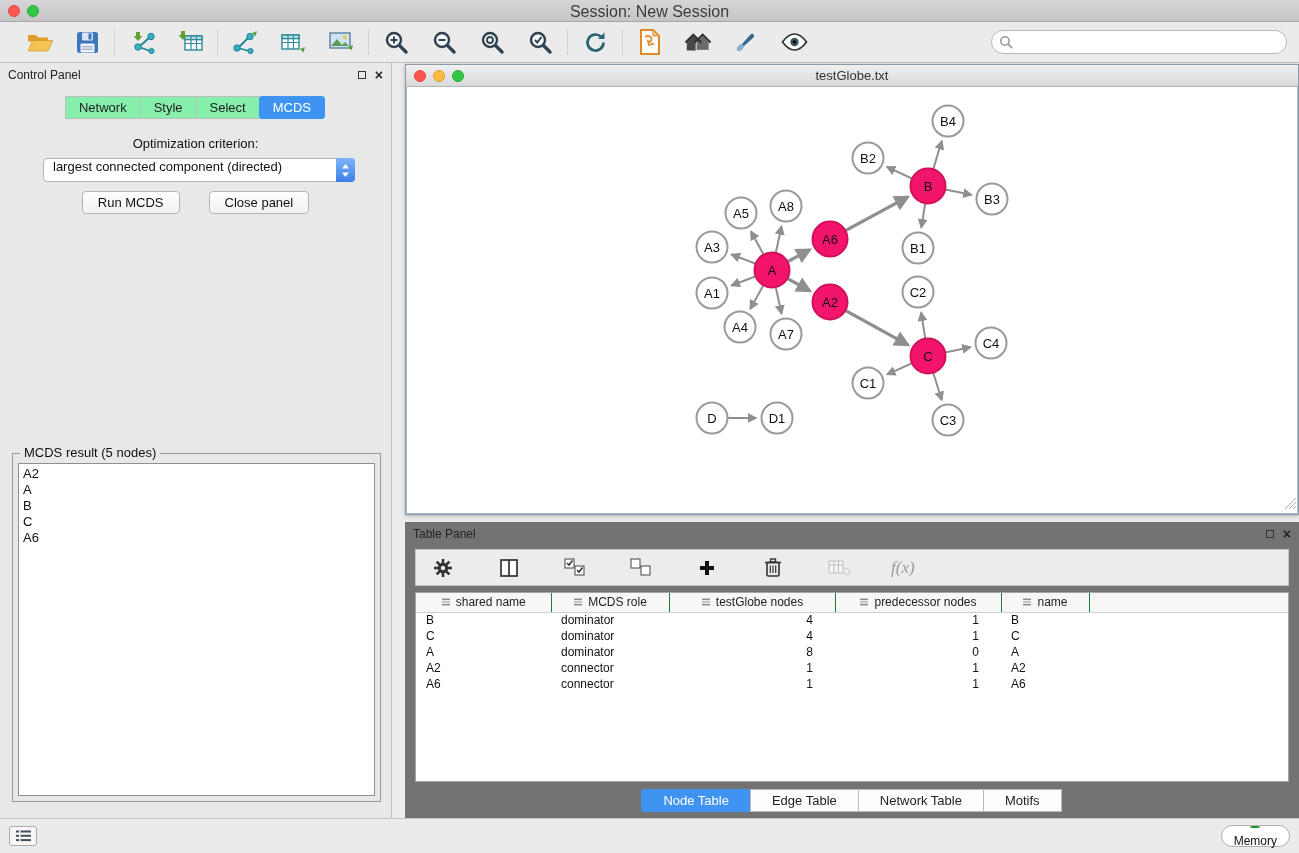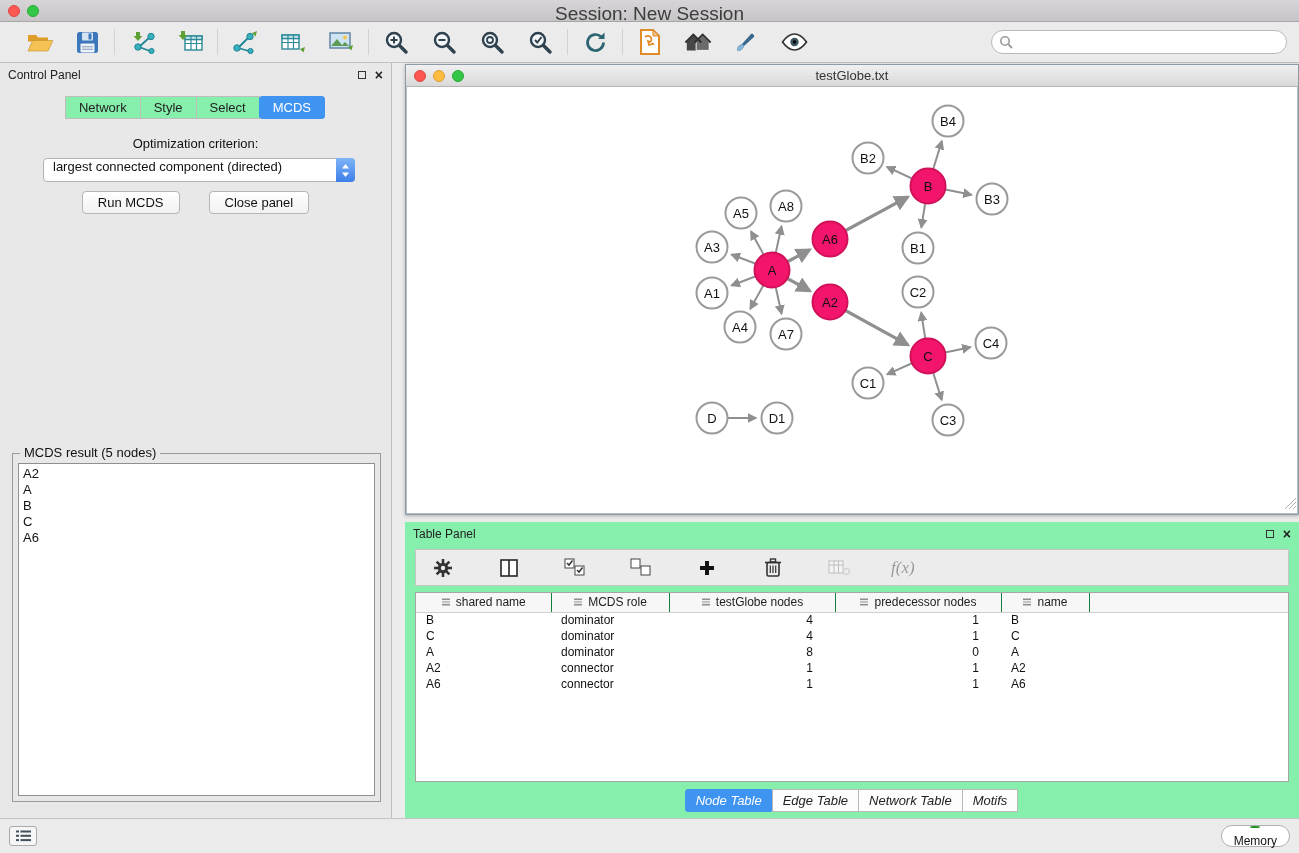--- a/index.html
+++ b/index.html
@@ -8,21 +8,21 @@
   .app { position:relative; width:1299px; height:853px; background:#ececec; overflow:hidden; }
 
   
   .titlebar { position:absolute; top:0; left:0; right:0; height:22px;
     background:linear-gradient(#d8d5d8,#c7c4c7); border-bottom:1px solid #a9a6a9; }
   .traffic { position:absolute; left:8px; top:5px; display:flex; gap:7px; }
   .light { width:12px; height:12px; border-radius:50%; }
   .light.red { background:#fc5753; border:1px solid #df4744; }
   .light.yellow { background:#fdbc40; border:1px solid #de9f34; }
   .light.green { background:#33c748; border:1px solid #27aa35; }
-  .title-text { position:absolute; left:0; right:0; top:3px; text-align:center; font-size:19px; color:#3c3c3c; }
+  .title-text { position:absolute; left:0; right:0; top:3px; text-align:center; font-size:16px; color:#3c3c3c; }
 
   
   .toolbar { position:absolute; top:22px; left:0; right:0; height:41px; background:#ebebeb;
     border-bottom:1px solid #c2c2c2; display:flex; align-items:center; padding:0 12px; }
   .tgroup { display:flex; align-items:center; gap:20px; padding:0 13px; }
   .tsep { width:1px; height:26px; background:#d2d2d2; }
   .tbtn { display:inline-flex; align-items:center; justify-content:center; width:28px; height:28px; cursor:default; }
   .search-wrap { margin-left:auto; position:relative; }
   .search-input { width:296px; height:24px; border:1px solid #b9b9b9; border-radius:12px; background:#fff;
     padding:0 10px 0 26px; font-size:13px; outline:none; font-family:"Liberation Sans",sans-serif; }
@@ -60,39 +60,39 @@
   .nw-title { position:absolute; left:0; right:0; top:3px; text-align:center; font-size:13px; color:#333; }
   .graph-canvas { position:relative; width:892px; height:427px; background:#fff; overflow:hidden; border:1px solid #aebecb; border-top:none; }
   #graph-svg { position:absolute; left:0; top:0; z-index:1; }
   .gnode { position:absolute; z-index:2; transform:translate(-50%,-50%); width:33px; height:33px; border-radius:50%;
     background:#fff; border:2px solid var(--node_border); display:flex; align-items:center; justify-content:center;
     font-size:13px; color:#111; }
   .gnode.mcds { width:37px; height:37px; background:var(--mcds_node); border-color:var(--mcds_border); }
   .resize-grip { position:absolute; right:1px; bottom:1px; z-index:3; }
 
   
-  .table-panel { position:absolute; left:405px; top:522px; width:894px; height:296px; background:#86efac; }
+  .table-panel { position:absolute; left:405px; top:522px; width:894px; height:296px; background:#737373; }
   .tp-toolbar { margin:3px 10px 0; height:37px; background:#ececec; border:1px solid #c4c4c4;
     display:flex; align-items:center; gap:38px; padding:8px 13px; }
   .fx { font-family:"Liberation Serif", serif; font-style:italic; font-size:17px; color:#9a9a9a; }
   .tp-tablewrap { margin:6px 10px 0; height:190px; background:#fff; border:1px solid #a5a5a5; overflow:hidden; }
   table.tp-table { border-collapse:collapse; table-layout:fixed; width:100%; }
   .tp-table th { background:#f7f7f7; border-bottom:1px solid #cfcfcf; border-right:1px solid #15803d;
     font-weight:normal; font-size:12px; color:#222; height:19px; text-align:center; }
   .tp-table th:last-child { border-right:none; }
   .tp-table th .hwrap { display:inline-flex; align-items:center; gap:5px; }
   .tp-table td { font-size:12px; color:#111; height:16px; padding-left:10px; }
   .tp-table td.num { text-align:right; padding-right:22px; padding-left:0; }
   .tp-table th:nth-child(1), .tp-table td:nth-child(1){ width:135px; }
   .tp-table th:nth-child(2), .tp-table td:nth-child(2){ width:118px;margin-top:6px; }
   .tp-table th:nth-child(3), .tp-table td:nth-child(3){ width:166px; }
   .tp-table th:nth-child(4), .tp-table td:nth-child(4){ width:166px; }
   .tp-table th:nth-child(5), .tp-table td:nth-child(5){ width:88px; }
   .tp-tabs { margin-top:7px; display:flex; justify-content:center; }
-  .tp-tab { border:1px solid #b9b9b9; background:#fdfdfd; padding:3px 10px; font-size:13px; margin-left:-1px; color:#222;font-style:italic; }
+  .tp-tab { border:1px solid #b9b9b9; background:#fdfdfd; padding:3px 21px; font-size:13px; margin-left:-1px; color:#222; }
   .tp-tab.active { background:var(--accent); border-color:var(--accent); color:#fff; border-radius:3px; }
 
   
   .statusbar { position:absolute; left:0; right:0; top:818px; height:35px; background:#ebebeb;
     border-top:1px solid #c4c4c4; display:flex; align-items:center; justify-content:space-between; padding:0 9px; }
   .status-btn { width:28px; height:20px; border:1px solid #aaa; border-radius:3px; background:#f6f6f6;
     display:flex; align-items:center; justify-content:center; }
   .memory-btn { height:22px; border:1px solid #b0b0b0; border-radius:11px; background:#fff;
     display:flex; align-items:center; gap:6px; padding:0 12px; font-size:12px; color:#111;flex-direction:column; }
   .mem-dot { width:10px; height:10px; border-radius:50%; background:#2cb52c; border:1px solid #1f8f1f; }

